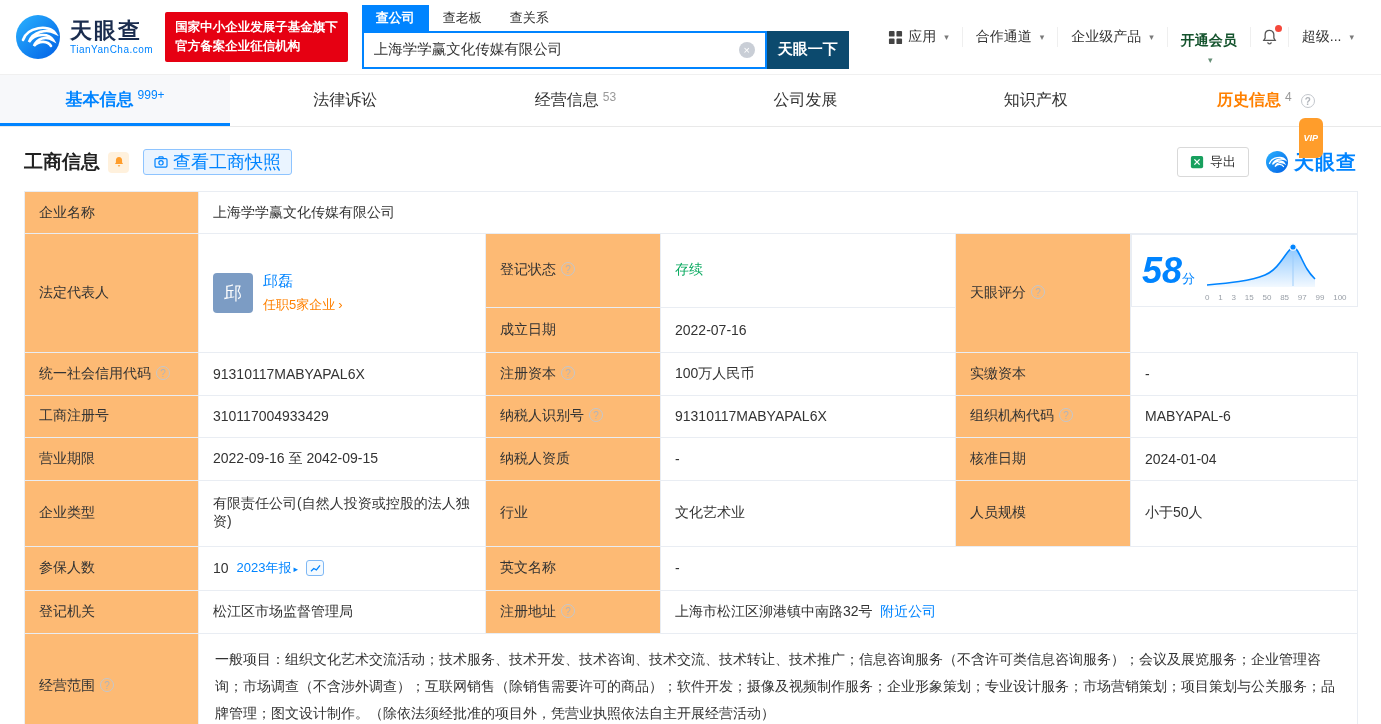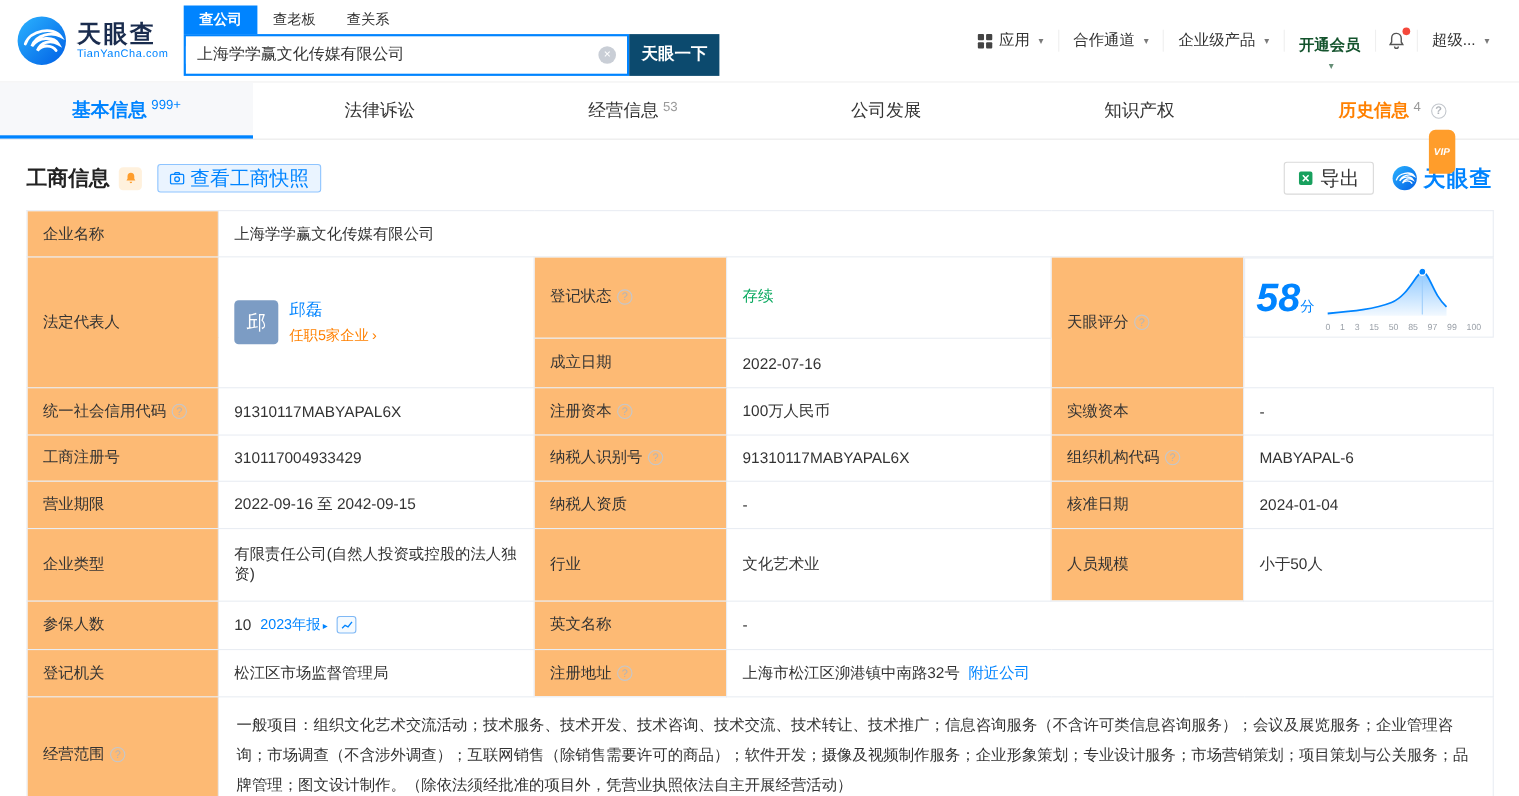--- a/index.html
+++ b/index.html
@@ -50,21 +50,21 @@
 
   
   .section-head { display: flex; align-items: center; margin: 20px 24px 14px 24px; }
   .section-title { font-size: 19px; font-weight: bold; color: #222; }
   .bell-chip { width: 21px; height: 21px; background: #fff1dd; border-radius: 4px; margin-left: 8px;
     display: flex; align-items: center; justify-content: center; cursor: pointer; }
   .snapshot-btn { display: flex; align-items: center; gap: 5px; margin-left: 14px; height: 26px; padding: 0 10px;
     background: #eaf4ff; border: 1px solid #8ec4ff; border-radius: 3px; color: #0084ff; font-size: 18px; cursor: pointer; }
   .head-right { margin-left: auto; display: flex; align-items: center; gap: 16px; }
   .export-btn { display: flex; align-items: center; gap: 6px; height: 30px; padding: 0 12px; background: #fff;
-    border: 1px solid #d9d9d9; border-radius: 3px; font-size: 18px; color: #333; cursor: pointer; }
+    border: 1px solid #d9d9d9; border-radius: 3px; font-size: 13px; color: #333; cursor: pointer; }
   .watermark { display: flex; align-items: center; gap: 5px; }
   .watermark .wm-text { font-size: 20px; font-weight: bold; color: #0084ff; letter-spacing: 1px; }
 
   
   .info-table { width: 1333px; margin: 0 24px; border-collapse: collapse; table-layout: fixed; }
   .info-table td { border: 1px solid #e9edf3; font-size: 14px; padding: 0 14px; vertical-align: middle; }
   td.lbl { background: #fdba74; color: #333; }
   td.val { background: #fff; color: #333; }
   .help { display: inline-block; width: 14px; height: 14px; border: 1px solid #c3c7cd; border-radius: 50%;
     color: #b0b4ba; font-size: 10px; line-height: 13px; text-align: center; margin-left: 5px; vertical-align: 1px; cursor: pointer; }
@@ -110,20 +110,24 @@
   <div class="logo">
     <svg class="logo-swirl" viewBox="0 0 48 48">
       <circle cx="24" cy="24" r="22" fill="url(#lg)"></circle>
       <path d="M9 27 C13 14 35 11 41 20 C33 16 19 18 15 29 C21 20 35 20 39 27 C32 23 23 25 20 33 C25 27 34 28 37 33" fill="none" stroke="#fff" stroke-width="2.6" stroke-linecap="round"></path>
     </svg>
     <div class="logo-text">
       <span class="logo-brand">天眼查</span>
       <span class="logo-domain">TianYanCha.com</span>
     </div>
   </div>
+  <div class="cert-badge">
+    <div>国家中小企业发展子基金旗下</div>
+    <div>官方备案企业征信机构</div>
+  </div>
   <div class="search-area">
     <div class="search-tabs">
       <span class="search-tab active">查公司</span>
       <span class="search-tab">查老板</span>
       <span class="search-tab">查关系</span>
     </div>
     <div class="search-row">
       <div class="search-box">
         <input type="text" value="上海学学赢文化传媒有限公司" style="">
         <span class="clear-icon"></span>

